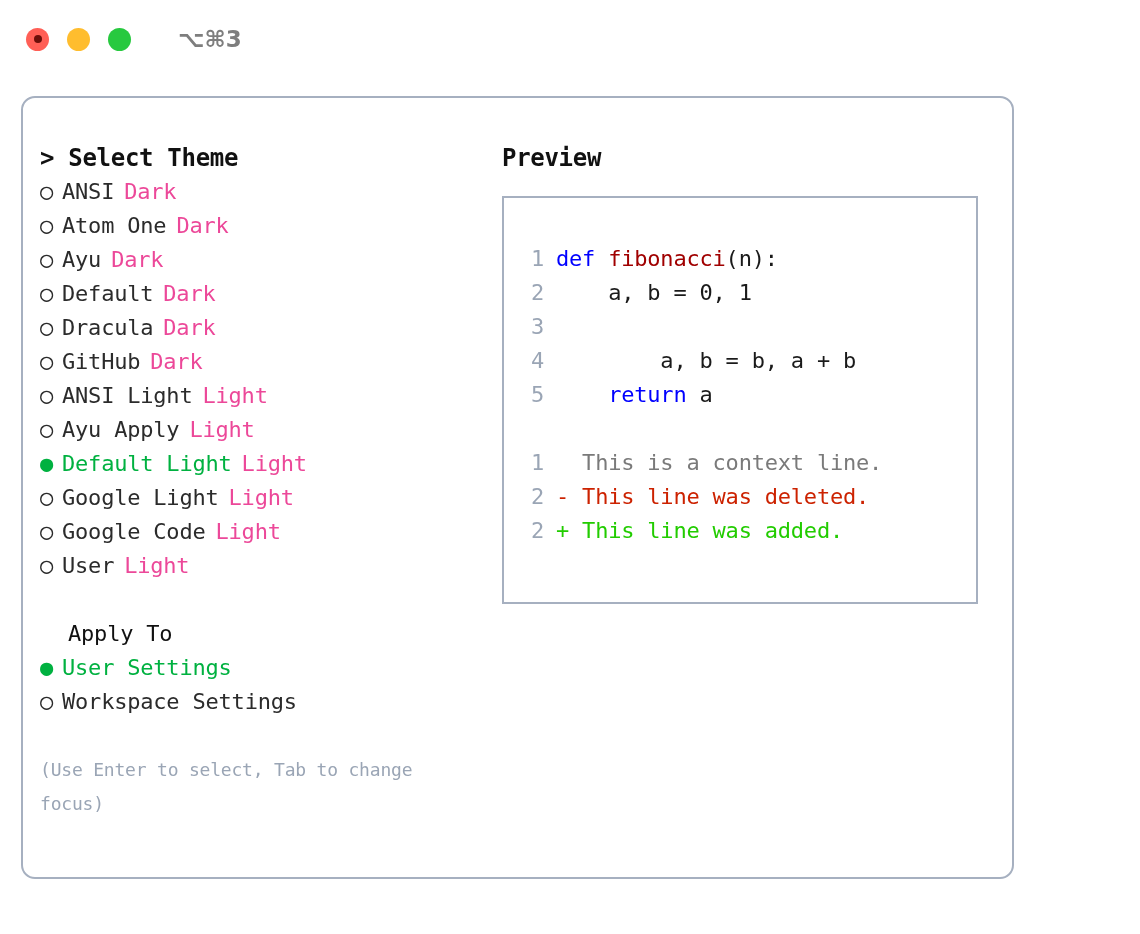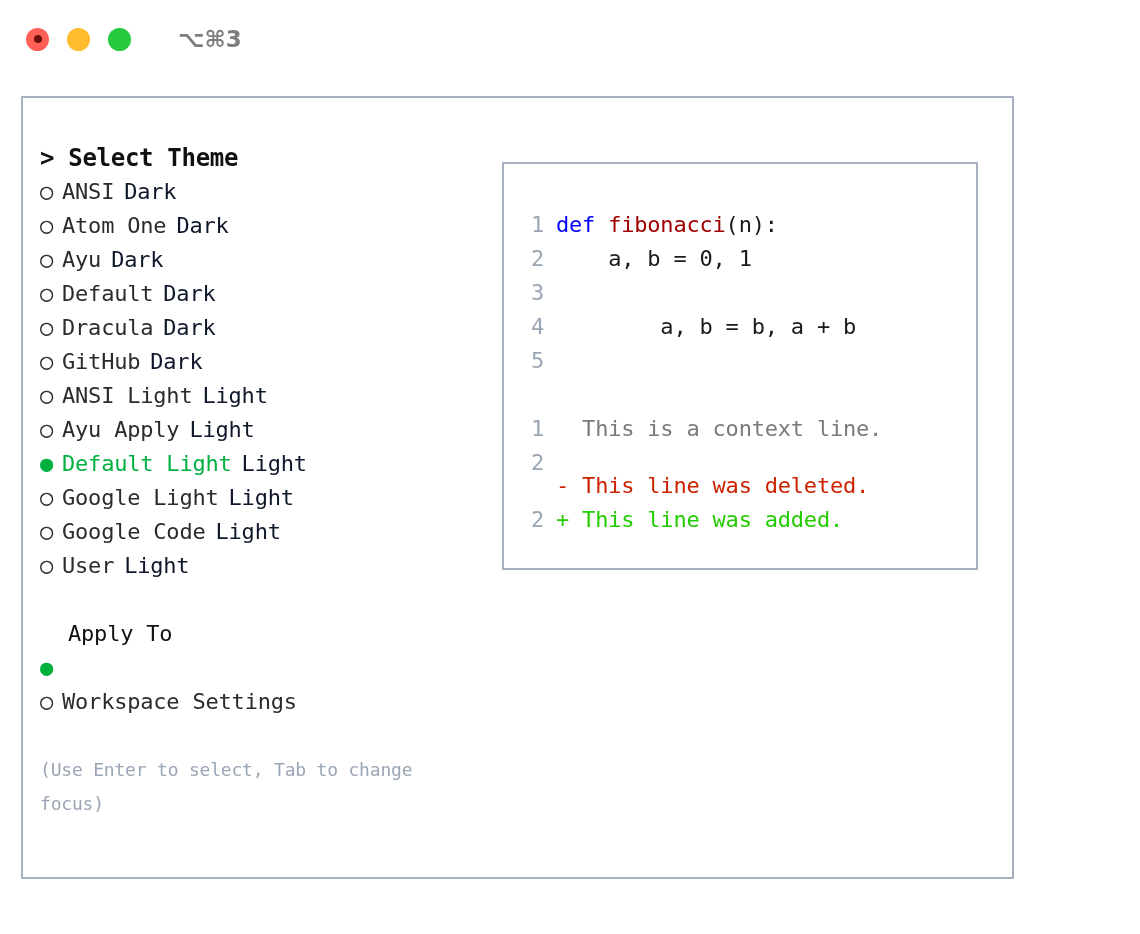--- a/index.html
+++ b/index.html
@@ -66,21 +66,21 @@
   }
 
   
   .main-panel {
     position: absolute;
     left: 21px;
     top: 96px;
     width: 993px;
     height: 783px;
     border: 2px solid #a6b0c0;
-    border-radius: 1px;
+    border-radius: 14px;
     box-sizing: border-box;
     background: #ffffff;
   }
 
   .columns {
     position: absolute;
     left: 0; top: 0;
     width: 100%;
     height: 100%;
   }
@@ -116,21 +116,21 @@
     display: inline-block;
     width: 22px;
     flex: 0 0 22px;
     color: #2b2b2b;
     font-size: 22px;
   }
   .theme-row.selected .bullet { color: #00b140; }
   .theme-name { color: #2b2b2b; }
   .theme-row.selected .theme-name { color: #00b140; }
   .theme-tag {
-    color: #0f172a;
+    color: #ec4899;
     margin-left: 10px;
   }
 
   .apply-block { margin-top: 34px; }
   .apply-title {
     font-size: 22px;
     font-weight: normal;
     color: #111111;
     line-height: 34px;
     padding-left: 28px;
@@ -186,21 +186,21 @@
     box-sizing: border-box;
   }
   .code-body { color: #1a1a1a; }
   .kw   { color: #0000ff; }
   .fn   { color: #a00000; }
   .plain{ color: #1a1a1a; }
 
   .code-gap { height: 34px; }
 
   .diff-ctx { color: #7a7a7a; }
-  .diff-del { color: #cc2200; margin-top: 23px; }
+  .diff-del { color: #cc2200; }
   .diff-add { color: #22cc00; }
 </style>
 </head>
 <body>
 
 <div class="app-window">
 
   <div class="titlebar">
     <div class="traffic-lights">
       <span class="tl tl-red">
@@ -229,36 +229,37 @@
             <div class="theme-row"><span class="bullet">○</span><span class="theme-name">Ayu Apply</span><span class="theme-tag">Light</span></div>
             <div class="theme-row selected"><span class="bullet">●</span><span class="theme-name">Default Light</span><span class="theme-tag">Light</span></div>
             <div class="theme-row"><span class="bullet">○</span><span class="theme-name">Google Light</span><span class="theme-tag">Light</span></div>
             <div class="theme-row"><span class="bullet">○</span><span class="theme-name">Google Code</span><span class="theme-tag">Light</span></div>
             <div class="theme-row"><span class="bullet">○</span><span class="theme-name">User</span><span class="theme-tag">Light</span></div>
           </div>
 
         <div class="apply-block">
           <div class="apply-title">Apply To</div>
           <div id="apply-list">
-              <div class="theme-row selected"><span class="bullet">●</span></div>
+              <div class="theme-row selected"><span class="bullet">●</span><span class="theme-name">User Settings</span></div>
               <div class="theme-row"><span class="bullet">○</span><span class="theme-name">Workspace Settings</span></div>
             </div>
         </div>
 
         <div class="hint">(Use Enter to select, Tab to change focus)</div>
       </div>
 
       <div class="right-col">
+        <div class="preview-title">Preview</div>
         <div class="preview-box">
           <div id="code-block">
               <div class="code-line"><span class="lineno">1</span><span class="code-body"><span class="kw">def </span><span class="fn">fibonacci</span><span class="plain">(n):</span></span></div>
               <div class="code-line"><span class="lineno">2</span><span class="code-body"><span class="plain">    a, b = 0, 1</span></span></div>
               <div class="code-line"><span class="lineno">3</span></div>
               <div class="code-line"><span class="lineno">4</span><span class="code-body"><span class="plain">        a, b = b, a + b</span></span></div>
-              <div class="code-line"><span class="lineno">5</span></div>
+              <div class="code-line"><span class="lineno">5</span><span class="code-body"><span class="plain">    </span><span class="kw">return</span><span class="plain"> a</span></span></div>
             </div>
           <div class="code-gap"></div>
           <div id="diff-block">
               <div class="code-line"><span class="lineno">1</span><span class="diff-ctx">  This is a context line.</span></div>
               <div class="code-line"><span class="lineno">2</span><span class="diff-del">- This line was deleted.</span></div>
               <div class="code-line"><span class="lineno">2</span><span class="diff-add">+ This line was added.</span></div>
             </div>
         </div>
       </div>
 

